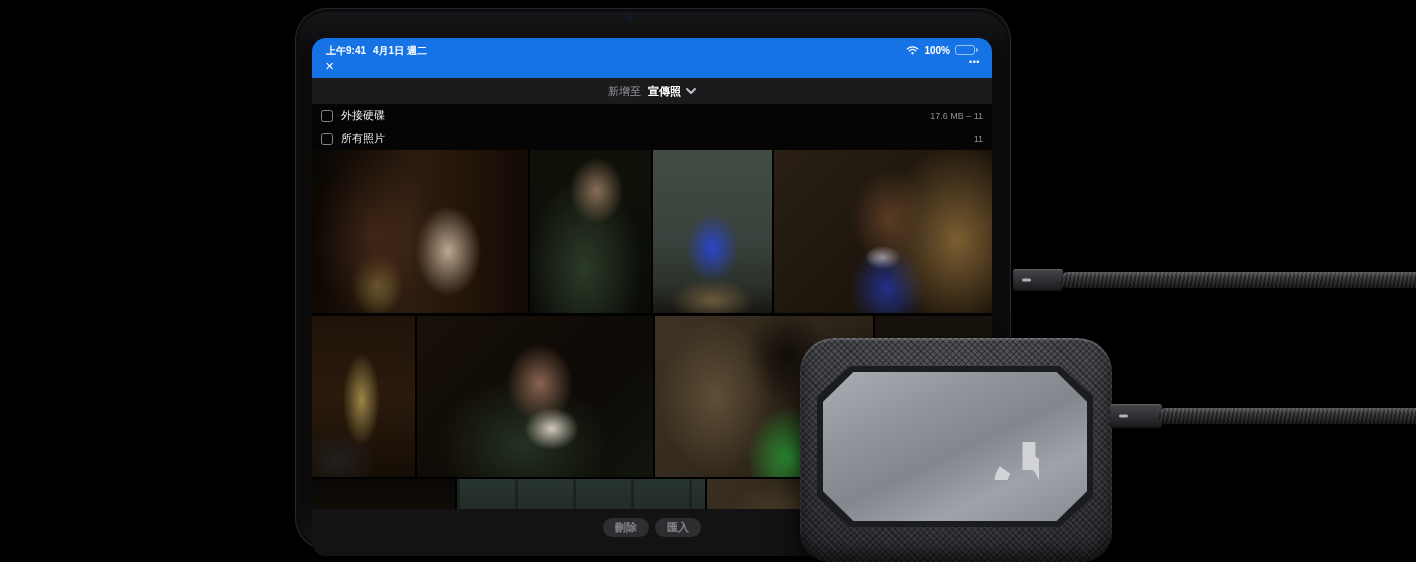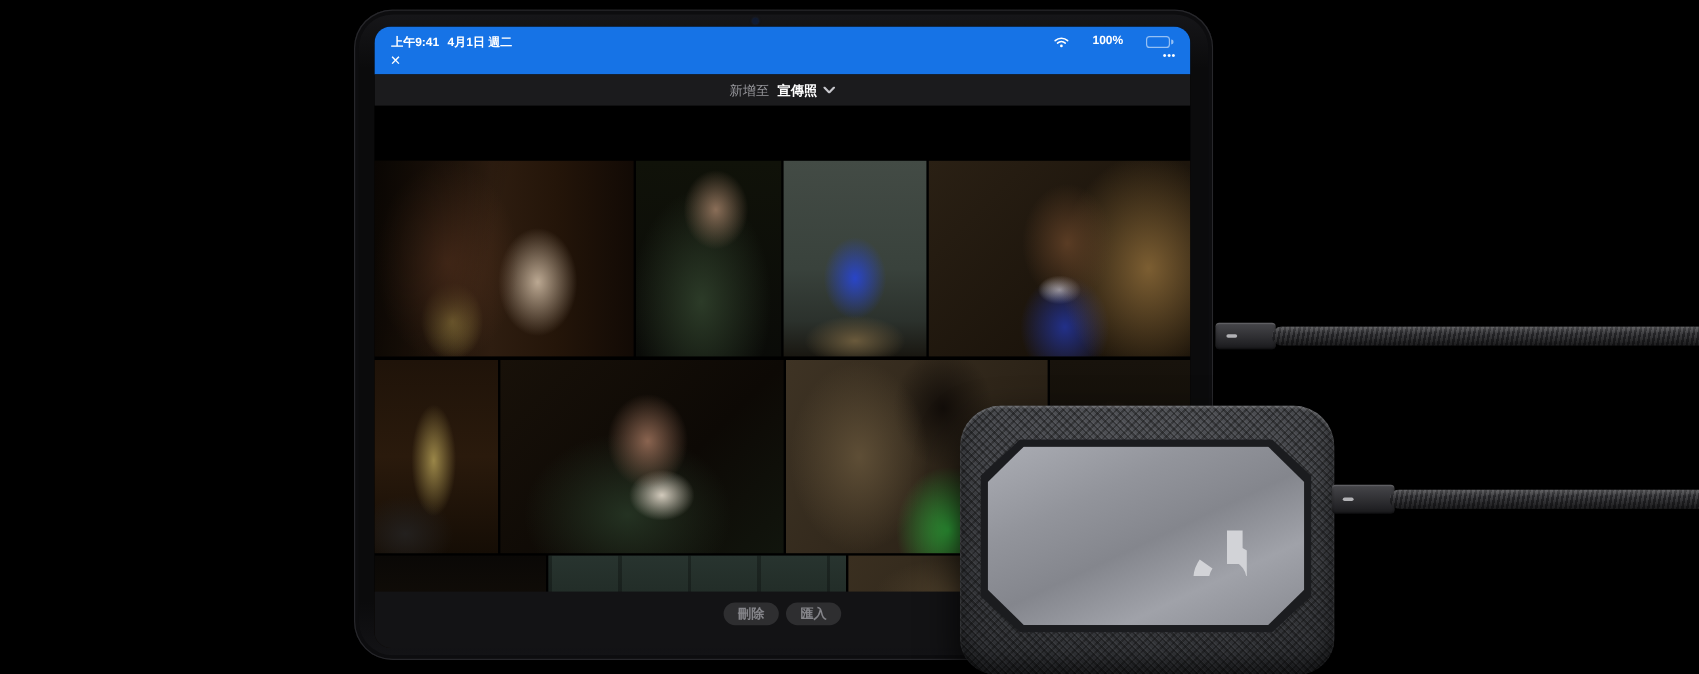--- a/index.html
+++ b/index.html
@@ -7,29 +7,29 @@
        font-family:"Liberation Sans","DejaVu Sans",sans-serif;
        -webkit-font-smoothing:antialiased;}
 
   
   #ipad{position:absolute;left:295px;top:8px;width:716px;height:542px;z-index:1;
         border-radius:32px;
         background:linear-gradient(180deg,#17171a,#0b0b0c 9%,#0b0b0c 91%,#141417);
         box-shadow:inset 0 0 0 1px #27272b,inset 0 0 0 4px #0d0d0f,0 8px 28px rgba(0,0,0,.7);}
   #camera{position:absolute;left:332px;top:7px;width:5px;height:5px;border-radius:50%;
           background:#101a30;box-shadow:0 0 2px #1a2a4a;}
-  #screen{position:absolute;left:17px;top:14px;width:680px;height:518px;border-radius:14px;
+  #screen{position:absolute;left:17px;top:30px;width:680px;height:518px;border-radius:14px;
           background:#000;overflow:hidden;}
 
   
   .statusnav{height:40px;background:var(--accent_blue,#1673e6);color:#fff;position:relative;}
   .status-row{display:flex;justify-content:space-between;align-items:center;height:22px;
               padding:3px 14px 0;font-size:10px;font-weight:700;box-sizing:border-box;}
   .status-left{display:flex;gap:7px;}
-  .status-right{display:flex;gap:19px;align-items:flex-end;font-weight:700;}
+  .status-right{display:flex;gap:5px;align-items:flex-start;font-weight:700;}
   .wifi svg{display:block;}
   .battery{display:flex;align-items:center;}
   .battery .body{width:20px;height:10px;border:1px solid rgba(255,255,255,.55);border-radius:3px;
                  padding:1px;box-sizing:border-box;}
   .battery .fill{width:100%;height:100%;background:#fff;border-radius:1.5px;}
   .battery .tip{width:2px;height:4px;background:rgba(255,255,255,.55);border-radius:0 2px 2px 0;margin-left:1px;}
   .nav-row{position:absolute;left:0;right:0;top:20px;height:20px;}
   .close{position:absolute;left:13px;top:2px;font-size:11px;font-weight:700;cursor:default;}
   .title{position:absolute;width:100%;text-align:center;top:2px;font-size:12px;font-weight:700;}
   .more{position:absolute;right:12px;top:-1px;font-size:9px;letter-spacing:.5px;}
@@ -138,20 +138,32 @@
     <div class="addto" style="position:relative;z-index:2;">
       <span class="prefix">新增至</span>
       <span class="album">
         <span>宣傳照</span>
         <svg width="10" height="6" viewBox="0 0 10 6" fill="none">
           <path d="M1 1l4 4 4-4" stroke="#c7c7cc" stroke-width="1.8" stroke-linecap="round" stroke-linejoin="round"></path>
         </svg>
       </span>
     </div>
 
+    <div id="rows" style="position:relative;z-index:2;">
+        <div class="src-row">
+          <span class="cbx"></span>
+          <span class="src-label">外接硬碟</span>
+          <span class="src-detail">17.6 MB – 11</span>
+        </div>
+        <div class="src-row">
+          <span class="cbx"></span>
+          <span class="src-label">所有照片</span>
+          <span class="src-detail">11</span>
+        </div>
+      </div>
 
     <div id="bottombar" style="z-index:2;font-weight:bold;">
         <div class="pill">刪除</div>
         <div class="pill">匯入</div>
       </div>
   </div>
 </div>
 
 <div id="ssd">
   <div class="recess"></div>

